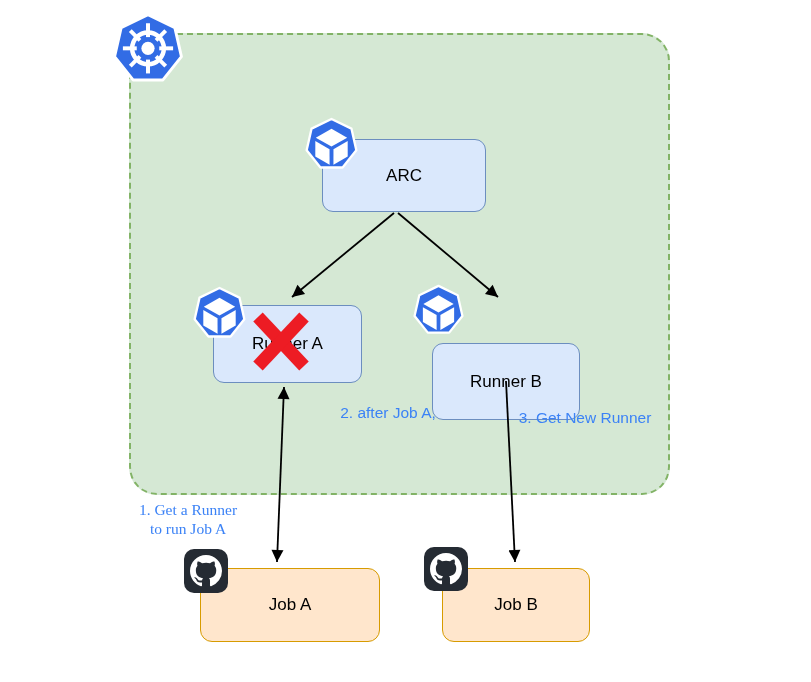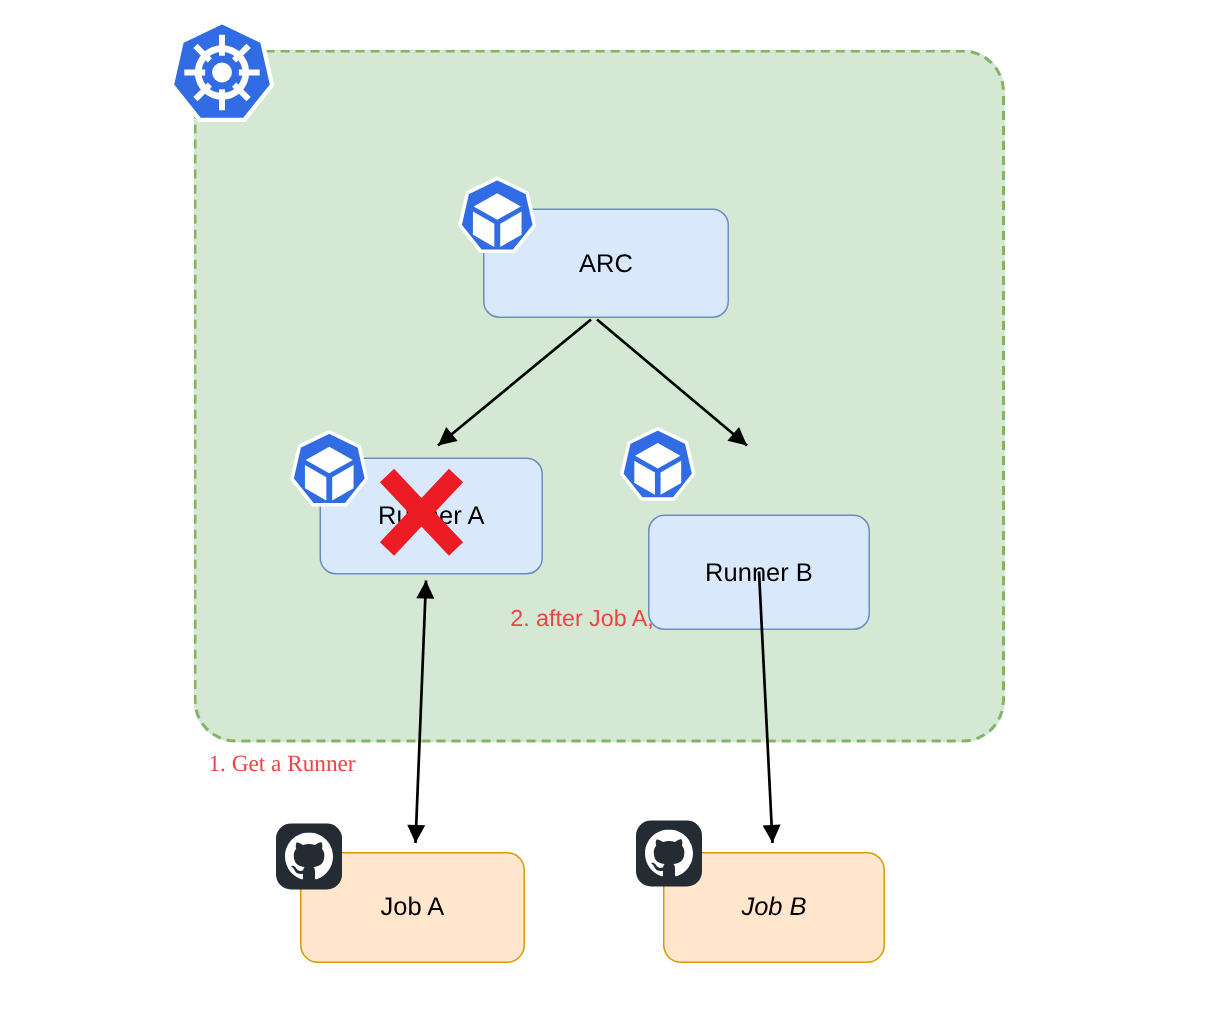--- a/index.html
+++ b/index.html
@@ -29,22 +29,22 @@
     color: #000000;
     z-index: 3;
     box-sizing: border-box;
   }
   .node.blue   { background: #dae8fc; border: 1.5px solid #6c8ebf; border-radius: 11px; }
   .node.orange { background: #ffe6cc; border: 1.5px solid #d79b00; border-radius: 12px; }
 
   .node-arc      { left: 322px; top: 139px; width: 164px; height: 73px; }
   .node-runner-a { left: 213px; top: 305px; width: 149px; height: 78px; }
   .node-runner-b { left: 432px; top: 303px; width: 148px; height: 77px; margin-top: 40px; }
-  .node-job-a    { left: 200px; top: 568px; width: 150px; height: 74px; }
-  .node-job-b    { left: 442px; top: 568px; width: 148px; height: 74px; font-style: italic; }
+  .node-job-a    { left: 200px; top: 568px; width: 180px; height: 74px; }
+  .node-job-b    { left: 442px; top: 568px; width: 148px; height: 74px; }
 
   .icon { position: absolute; z-index: 6; }
   .icon svg { display: block; }
   .icon-k8s        { left: 111px; top: 12px;  width: 74px; height: 74px; }
   .icon-pod-arc    { left: 304px; top: 117px; width: 55px; height: 55px; }
   .icon-pod-ra     { left: 192px; top: 286px; width: 55px; height: 55px; }
   .icon-pod-rb     { left: 412px; top: 284px; width: 53px; height: 53px; }
   .gh-badge {
     background: #252b33;
     border-radius: 10px;
@@ -58,21 +58,21 @@
     left: 0; top: 0;
     width: 811px; height: 682px;
     z-index: 5;
     pointer-events: none;
   }
   .annotation {
     position: absolute;
     text-align: center;
     font-size: 15.5px;
     line-height: 19px;
-    color: #ef4444;
+    color: #3b82f6;
     z-index: 4;
   }
   .ann-step1 { left: 112px; top: 500px; width: 152px; font-family: Liberation Serif, serif; }
   .ann-step2 { left: 278px; top: 403px; width: 220px; }
   .ann-step3 { left: 510px; top: 408px; width: 150px; }
 </style>
 </head>
 <body>
 
 <div class="canvas">
@@ -90,25 +90,27 @@
   </div>
   <div class="node orange node-job-a">
     <span>Job A</span>
   </div>
   <div class="node orange node-job-b">
     <span>Job B</span>
   </div>
 
   <div class="annotation ann-step1">
     <div>1. Get a Runner</div>
+    <div>to run Job A</div>
   </div>
   <div class="annotation ann-step2">
     <div>2. after Job A,</div>
   </div>
   <div class="annotation ann-step3">
+    <div>3. Get New Runner</div>
   </div>
 
   <svg class="overlay" viewBox="0 0 811 682">
     <defs>
       <marker id="arrow" viewBox="0 0 12 12" refX="11" refY="6" markerWidth="8" markerHeight="8" orient="auto-start-reverse">
         <path d="M1,1 L11,6 L1,11 z" fill="#000000"></path>
       </marker>
     </defs>
     <line x1="394" y1="213" x2="292" y2="297" stroke="#000000" stroke-width="1.8" marker-end="url(#arrow)"></line>
     <line x1="398" y1="213" x2="498" y2="297" stroke="#000000" stroke-width="1.8" marker-end="url(#arrow)"></line>

